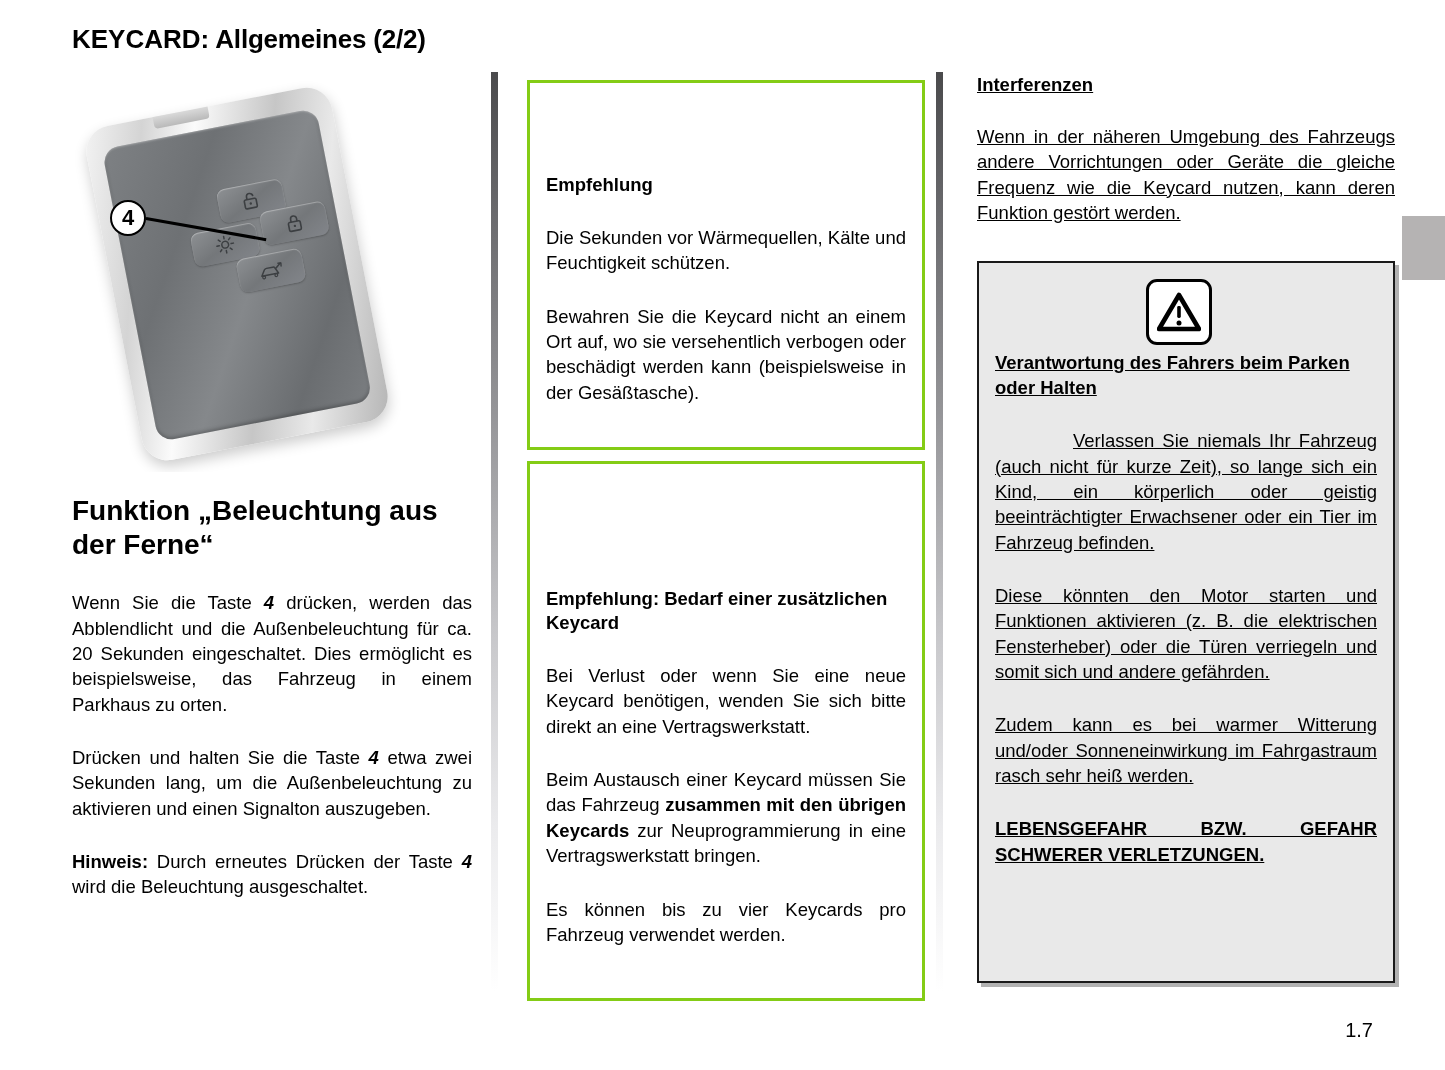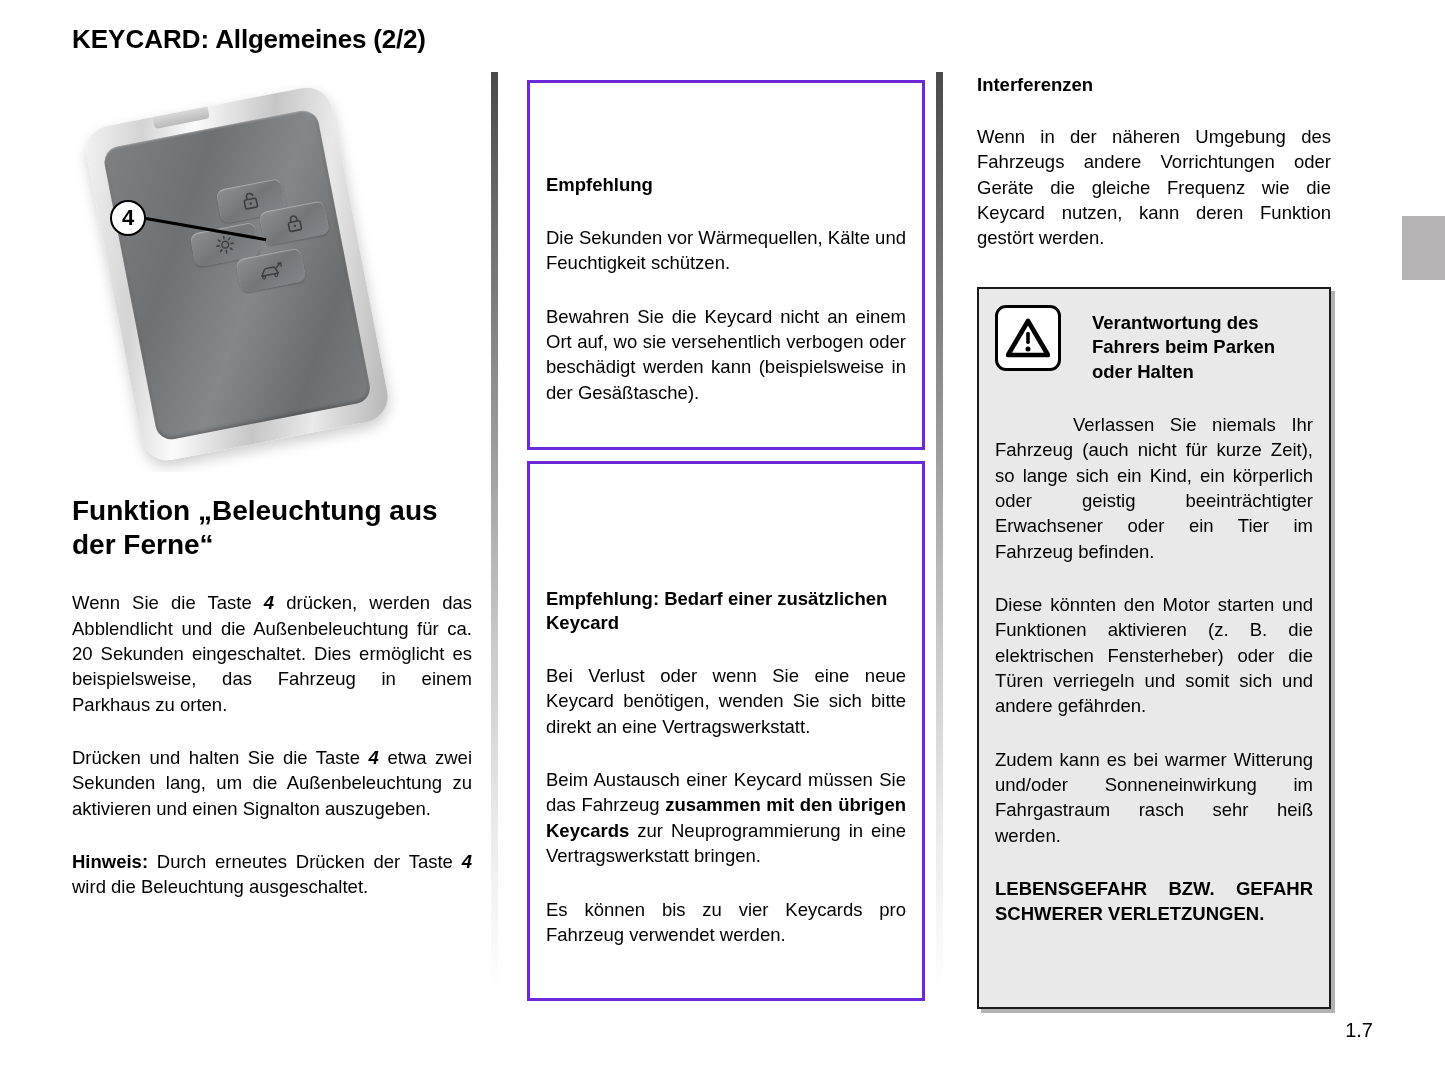--- a/index.html
+++ b/index.html
@@ -115,50 +115,50 @@
     margin-bottom: 16px;
     margin-top: 28px;
   }
   p.body:last-child { margin-bottom: 0; }
   b, strong { font-weight: bold; }
   i.bi { font-style: italic; font-weight: bold; }
 
   
   .col2 { position: absolute; left: 527px; top: 80px; width: 398px; }
   .framed {
-    border: 3px solid #6d28d9;
+    border: 3px solid #84cc16;
     background: #ffffff;
     padding: 0 16px;
     position: relative;
   }
   .framed.box1 { height: 370px; }
   .framed.box2 { height: 540px; margin-top: 11px; }
   .framed .inner { position: absolute; left: 16px; right: 16px; }
   .framed.box1 .inner { top: 90px; }
   .framed.box2 .inner { top: 123px; }
   .framed h3 {
     font-size: 18.5px; font-weight: bold; line-height: 1.3;
     margin-bottom: 16px;
   }
 
   
-  .col3 { position: absolute; left: 977px; top: 74px; width: 354px; }
+  .col3 { position: absolute; left: 977px; top: 74px; width: 418px; text-decoration: underline; }
   .col3 h3.head {
     font-size: 18.5px; font-weight: bold; margin-bottom: 16px;
   }
   .warn-box {
     position: relative;
     margin-top: 36px;
     border: 2px solid #1a1a1a;
     background: #e9e9e9;
     padding: 16px 16px 18px 16px;
     box-shadow: 4px 4px 0 rgba(0,0,0,0.30);
     min-height: 722px;
   }
-  .warn-head-row { display: flex; align-items: flex-start; gap: 17px; }
+  .warn-head-row { display: flex; align-items: center; gap: 0; flex-direction: column; }
   .warn-icon {
     flex: 0 0 auto;
     width: 66px; height: 66px;
     border: 3.5px solid #000; border-radius: 11px;
     background: #ffffff;
     display: flex; align-items: center; justify-content: center;
     margin-right: 14px;
   }
   .warn-title {
     font-size: 18.5px; font-weight: bold; line-height: 1.32;

